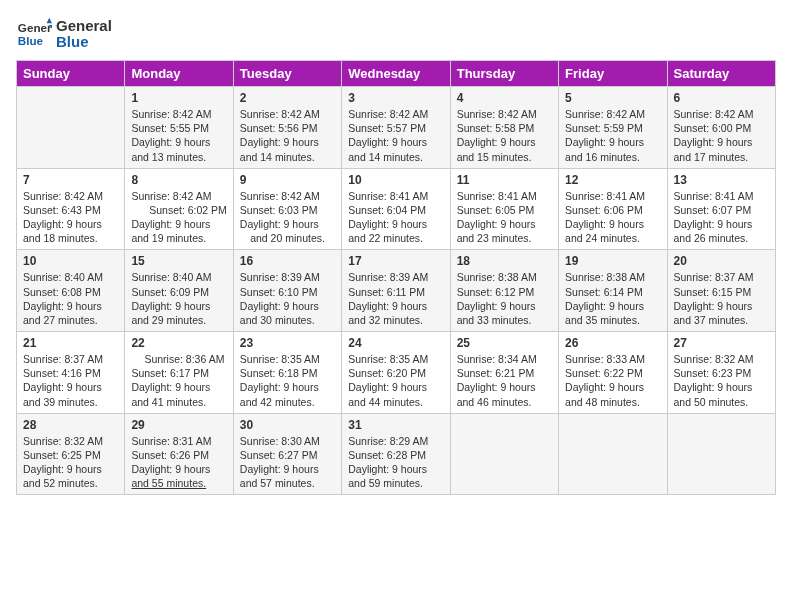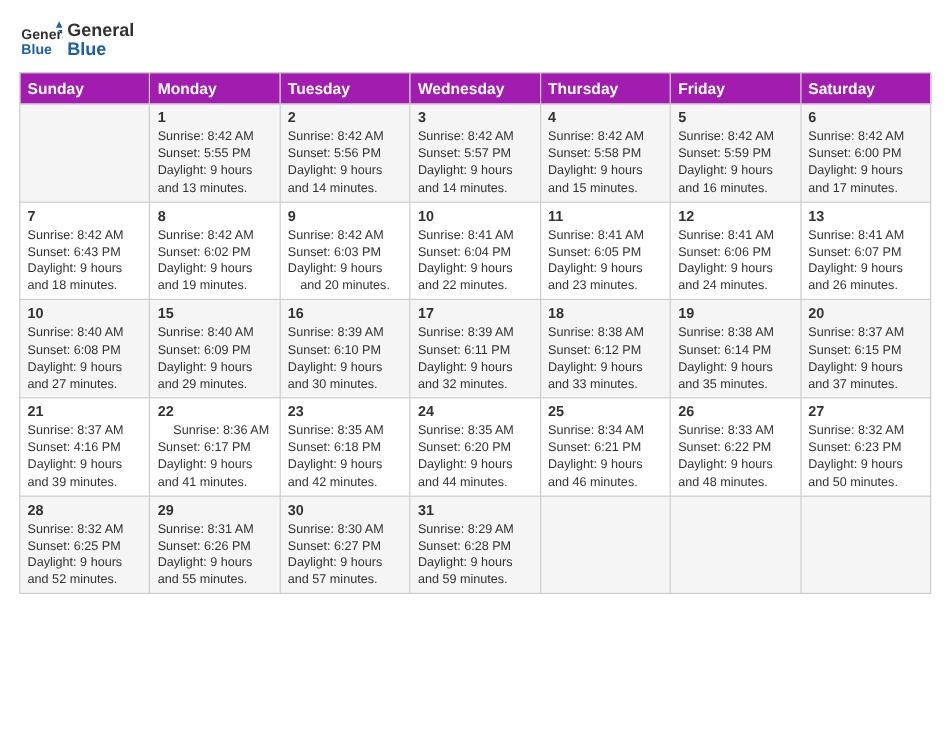--- a/index.html
+++ b/index.html
@@ -156,21 +156,21 @@
         <td>
           <span class="day-number">7</span>
           <div style="line-height: 1.35;">Sunrise: 8:42 AM</div>
           <div style="line-height: 1.35;">Sunset: 6:43 PM</div>
           <div style="line-height: 1.35;">Daylight: 9 hours</div>
           <div style="line-height: 1.35;">and 18 minutes.</div>
         </td>
         <td>
           <span class="day-number">8</span>
           <div style="line-height: 1.35;">Sunrise: 8:42 AM</div>
-          <div style="line-height: 1.35;">Sunset: 6:02 PM</div>
+          <div style="line-height: 1.35; text-align: right;">Sunset: 6:02 PM</div>
           <div style="line-height: 1.35;">Daylight: 9 hours</div>
           <div style="line-height: 1.35;">and 19 minutes.</div>
         </td>
         <td>
           <span class="day-number">9</span>
           <div style="line-height: 1.35;">Sunrise: 8:42 AM</div>
           <div style="line-height: 1.35;">Sunset: 6:03 PM</div>
           <div style="line-height: 1.35;">Daylight: 9 hours</div>
           <div style="line-height: 1.35; text-align: center;">and 20 minutes.</div>
         </td>
@@ -311,21 +311,21 @@
           <div style="line-height: 1.35;">Sunrise: 8:32 AM</div>
           <div style="line-height: 1.35;">Sunset: 6:25 PM</div>
           <div style="line-height: 1.35;">Daylight: 9 hours</div>
           <div style="line-height: 1.35;">and 52 minutes.</div>
         </td>
         <td>
           <span class="day-number">29</span>
           <div style="line-height: 1.35;">Sunrise: 8:31 AM</div>
           <div style="line-height: 1.35;">Sunset: 6:26 PM</div>
           <div style="line-height: 1.35;">Daylight: 9 hours</div>
-          <div style="line-height: 1.35;">and 55 minutes.</div>
+          <div style="line-height: 1.35; text-decoration: underline;">and 55 minutes.</div>
         </td>
         <td>
           <span class="day-number">30</span>
           <div style="line-height: 1.35;">Sunrise: 8:30 AM</div>
           <div style="line-height: 1.35;">Sunset: 6:27 PM</div>
           <div style="line-height: 1.35;">Daylight: 9 hours</div>
           <div style="line-height: 1.35;">and 57 minutes.</div>
         </td>
         <td>
           <span class="day-number">31</span>

